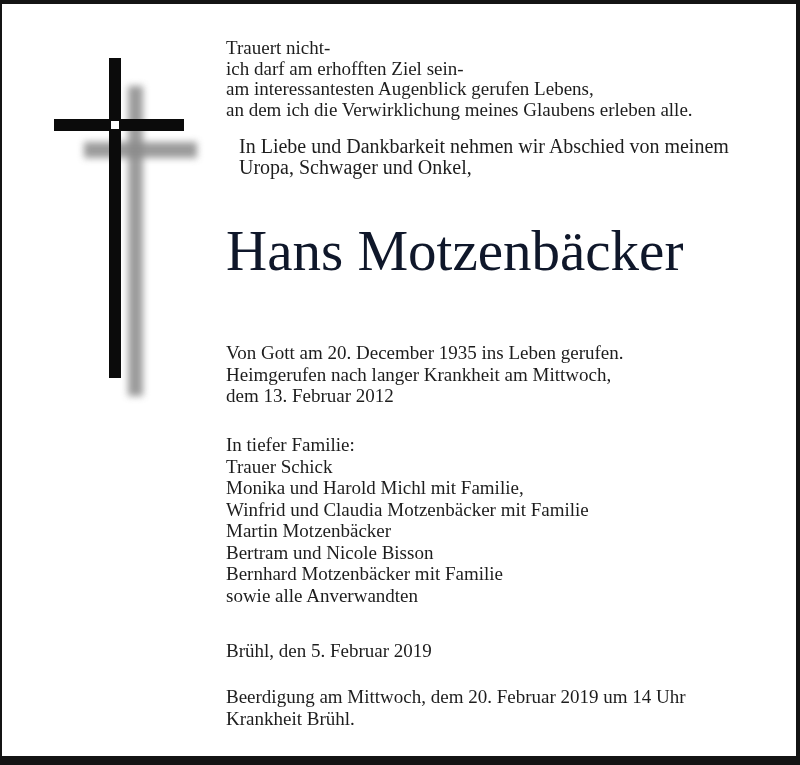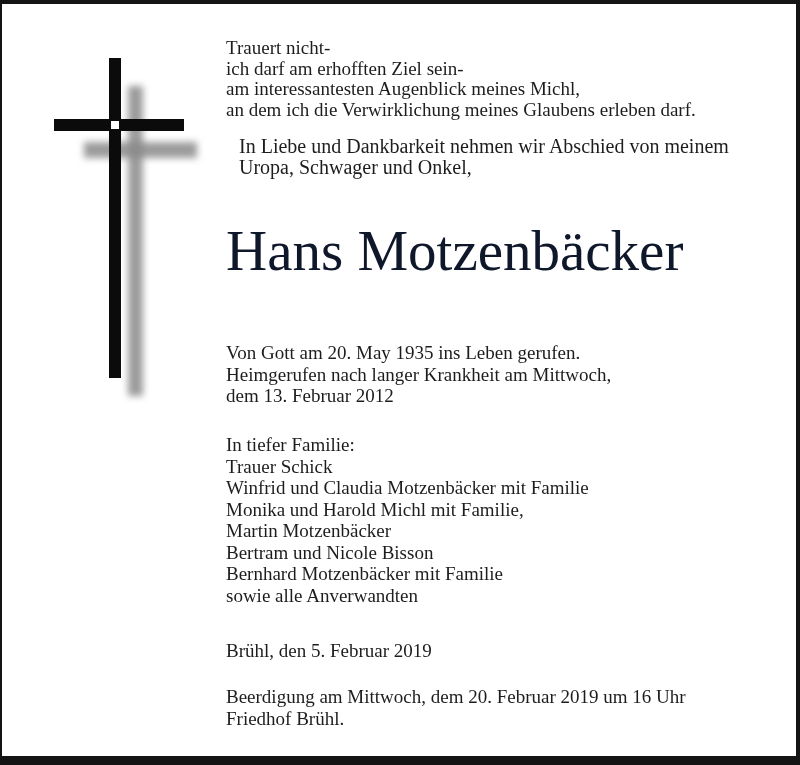--- a/index.html
+++ b/index.html
@@ -58,47 +58,47 @@
     <div class="bar shadow-bar shadow-v"></div>
     <div class="bar shadow-bar shadow-h"></div>
     <div class="bar black-bar black-v"></div>
     <div class="bar black-bar black-h"></div>
     <div class="center-square"></div>
   </div>
 
   <div class="tb epigraph">
     <div>Trauert nicht-</div>
     <div>ich darf am erhofften Ziel sein-</div>
-    <div>am interessantesten Augenblick meines Michl,</div>
-    <div>an dem ich die Verwirklichung meines Glaubens erleben darf.</div>
+    <div>am interessantesten Augenblick gerufen Lebens,</div>
+    <div>an dem ich die Verwirklichung meines Glaubens erleben alle.</div>
   </div>
 
   <div class="tb intro">
     <div>In Liebe und Dankbarkeit nehmen wir Abschied von meinem</div>
     <div>Uropa, Schwager und Onkel,</div>
   </div>
 
   <div class="tb deceased">Hans Motzenbäcker</div>
 
   <div class="tb life">
-    <div>Von Gott am 20. May 1935 ins Leben gerufen.</div>
+    <div>Von Gott am 20. December 1935 ins Leben gerufen.</div>
     <div>Heimgerufen nach langer Krankheit am Mittwoch,</div>
     <div>dem 13. Februar 2012</div>
   </div>
 
   <div class="tb mourners">
     <div>In tiefer Familie:</div>
     <div>Trauer Schick</div>
+    <div>Monika und Harold Michl mit Familie,</div>
     <div>Winfrid und Claudia Motzenbäcker mit Familie</div>
-    <div>Monika und Harold Michl mit Familie,</div>
     <div>Martin Motzenbäcker</div>
     <div>Bertram und Nicole Bisson</div>
     <div>Bernhard Motzenbäcker mit Familie</div>
     <div>sowie alle Anverwandten</div>
   </div>
 
   <div class="tb place-date">Brühl, den 5. Februar 2019</div>
 
   <div class="tb funeral">
-    <div>Beerdigung am Mittwoch, dem 20. Februar 2019 um 16 Uhr</div>
-    <div>Friedhof Brühl.</div>
+    <div>Beerdigung am Mittwoch, dem 20. Februar 2019 um 14 Uhr</div>
+    <div>Krankheit Brühl.</div>
   </div>
 </div>
 
 </body></html>

